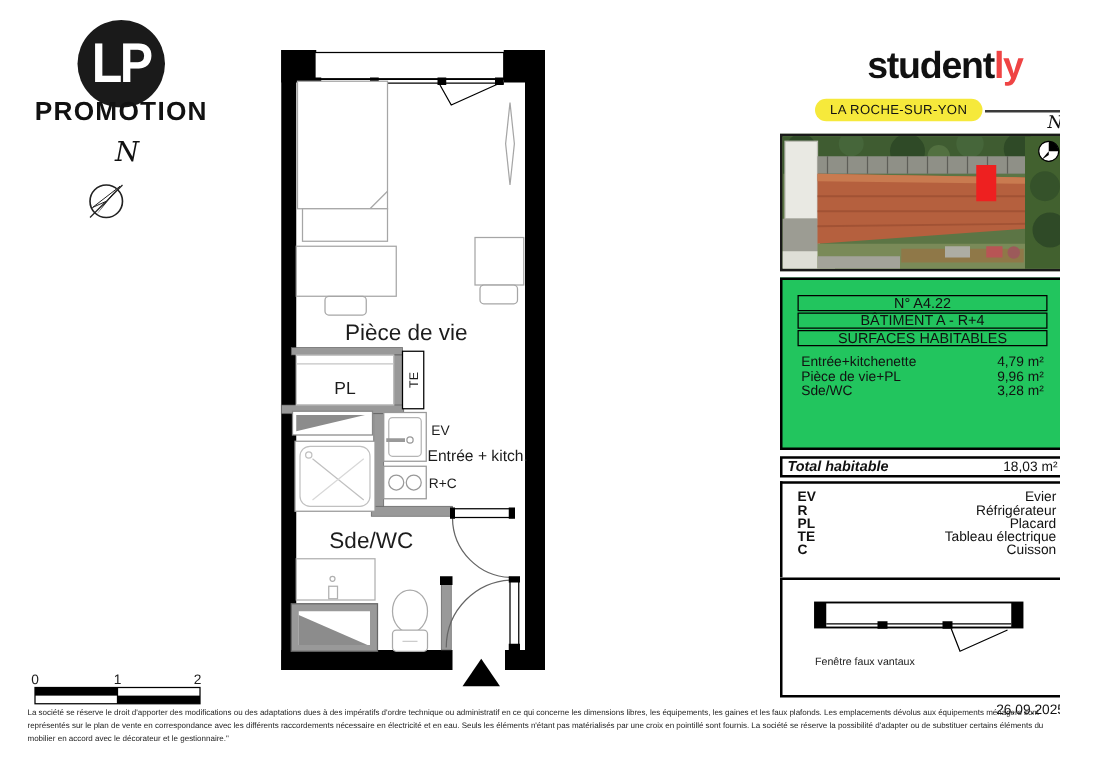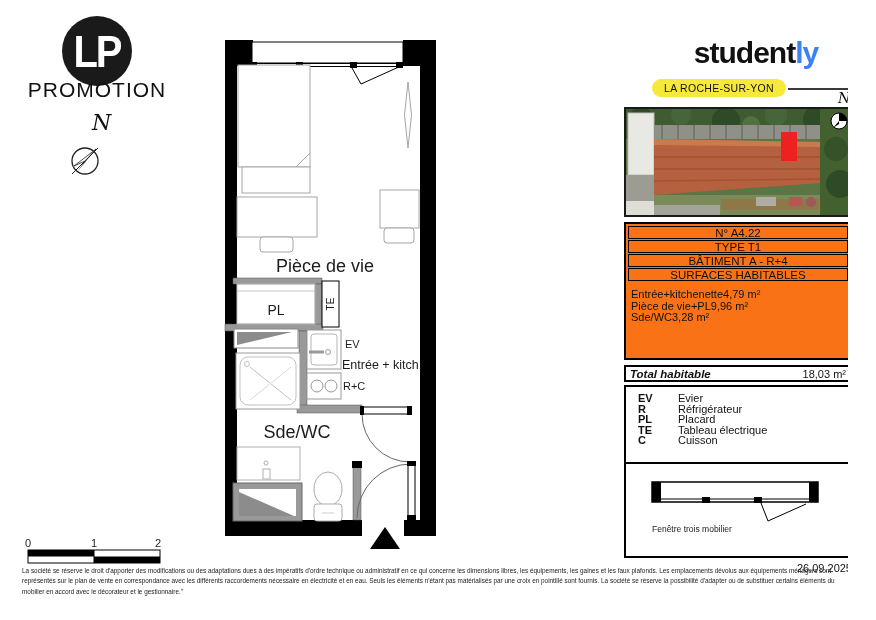--- a/index.html
+++ b/index.html
@@ -4,49 +4,49 @@
 <style>
   * { margin:0; padding:0; box-sizing:border-box; }
   body { font-family:"Liberation Sans", sans-serif; background:#fff; }
   .sheet { position:relative; width:848px; height:620px; background:#fff; overflow:hidden; }
   .abs { position:absolute; }
 
   
   .lp-circle { left:62px; top:16px; width:70px; height:70px; border-radius:50%; background:#1a1a1a;
                display:flex; align-items:center; justify-content:center; }
   .lp-circle span { color:#fff; font-size:40px; font-weight:bold; letter-spacing:-2px; transform:scaleY(1.12); }
-  .lp-name { left:16px; top:78px; width:162px; text-align:center; font-size:21px; font-weight:normal;
+  .lp-name { left:16px; top:78px; width:162px; text-align:center; font-size:21px; font-weight:bold;
              letter-spacing:1px; color:#111; }
   .lp-north { left:92px; top:110px; font-family:"DejaVu Serif", serif; font-style:italic; font-size:22px; color:#111; }
 
   
   .studently { left:640px; top:36px; width:232px; text-align:center; font-size:30px; font-weight:bold;
                letter-spacing:-1px; color:#111; }
   .studently .ly { font-weight:bold; }
   .badge { left:652px; top:79px; padding:3px 12px; background:#f6e93b; border-radius:10px;
            font-size:10.5px; font-weight:normal; color:#111; letter-spacing:0.3px; }
   .badge-line { left:788px; top:88px; width:64px; border-top:2px solid #3a3a3a; }
   .north-mark { left:838px; top:90px; font-family:"DejaVu Serif", serif; font-style:italic; font-size:14px; color:#111; }
 
   
   .photo-box { left:624px; top:107px; width:228px; height:110px; border:2px solid #1a1a1a; background:#5c7545; }
-  .info-box { left:624px; top:222px; width:228px; height:138px; border:2px solid #000; padding:2px; background:#f97316; }
+  .info-box { left:624px; top:222px; width:228px; height:138px; border:2px solid #000; padding:12px; background:#22c55e; }
   .hdr-row { border:1px solid #000; height:13px; line-height:12px; text-align:center; font-size:11.5px;
              color:#111; margin-bottom:1px; }
   .surfaces { margin-top:8px; padding:0 3px; }
-  .s-row { display:flex; font-size:11px; line-height:11.5px; color:#111; }
+  .s-row { display:flex; justify-content:space-between; font-size:11px; line-height:11.5px; color:#111; }
   .total-box { left:624px; top:365px; width:228px; height:17px; border:2px solid #000; display:flex;
                justify-content:space-between; align-items:center; padding:0 4px; background:#fff; }
   .total-box .t-label { font-size:11.5px; font-weight:bold; color:#111;font-style:italic; }
   .total-box .t-value { font-size:11px; color:#111; }
   .legend-box { left:624px; top:385px; width:228px; height:77px; border:2px solid #000; border-bottom:none;
                 padding-top:6px; background:#fff; }
   .l-row { display:flex; font-size:11px; line-height:10.6px; color:#111; }
   .l-key { font-weight:bold; padding-left:12px; width:52px; }
-  .l-val { flex:1; padding-right:5px; }
+  .l-val { flex:1; text-align:right; padding-right:5px; }
   .window-box { left:624px; top:462px; width:228px; height:96px; border:2px solid #000; background:#fff; }
   .win-caption { left:652px; top:524px; font-size:8.5px; color:#222; }
   .date { left:624px; top:562px; width:228px; text-align:right; font-size:11px; color:#111; }
 
   
   .disclaimer { left:22px; top:566px; width:834px; font-size:6.4px; line-height:1.62; color:#222; text-align:left; }
 
   svg text { font-family:"Liberation Sans", sans-serif; fill:#1c1c1c; }
 </style>
 </head>
@@ -169,21 +169,21 @@
     <text x="25" y="547" font-size="11">0</text>
     <text x="91" y="547" font-size="11">1</text>
     <text x="155" y="547" font-size="11">2</text>
     <rect x="28" y="550" width="132" height="13" fill="#fff" stroke="#000"></rect>
     <rect x="28" y="550" width="66" height="6.5" fill="#000"></rect>
     <rect x="94" y="556.5" width="66" height="6.5" fill="#000"></rect>
     <line x1="94" y1="550" x2="94" y2="563" stroke="#000"></line>
   </svg>
 
   <div class="abs studently">
-    <span>student</span><span class="ly" style="color:#3b82f6">ly</span>
+    <span>student</span><span class="ly" style="color:#ef4444">ly</span>
   </div>
   <div class="abs badge">LA ROCHE-SUR-YON</div>
   <div class="abs badge-line"></div>
   <div class="abs north-mark">N</div>
 
   <div class="abs photo-box">
     <svg width="224" height="106" viewBox="0 0 224 106">
       <rect width="224" height="106" fill="#5c7545"></rect>
       <rect width="224" height="30" fill="#3f5c31"></rect>
       <circle cx="15" cy="10" r="12" fill="#2f4a27"></circle>
@@ -224,21 +224,20 @@
       <circle cx="185" cy="93" r="5" fill="#9c5a5a"></circle>
       <rect x="28" y="96" width="66" height="10" fill="#a3a399"></rect>
       <circle cx="213" cy="12" r="8" fill="#fff" stroke="#000"></circle>
       <path d="M213,12 L213,4 A8,8 0 0 1 221,12 Z" fill="#000"></path>
       <polygon points="213,12 207,19 213,15" fill="#000"></polygon>
     </svg>
   </div>
 
   <div class="abs info-box">
     <div class="hdr-row">N° A4.22</div>
-    <div class="hdr-row">TYPE T1</div>
     <div class="hdr-row">BÂTIMENT A - R+4</div>
     <div class="hdr-row">SURFACES HABITABLES</div>
     <div class="surfaces">
       <div class="s-row">
         <span>Entrée+kitchenette</span>
         <span>4,79 m²</span>
       </div>
       <div class="s-row">
         <span>Pièce de vie+PL</span>
         <span>9,96 m²</span>
@@ -282,19 +281,19 @@
     <svg class="abs" style="left:22px;top:14px" width="182" height="48" viewBox="0 0 182 48">
       <rect x="4" y="4" width="166" height="20" fill="#fff" stroke="#000" stroke-width="1.5"></rect>
       <rect x="4" y="4" width="9" height="20" fill="#000"></rect>
       <rect x="161" y="4" width="9" height="20" fill="#000"></rect>
       <line x1="13" y1="21" x2="161" y2="21" stroke="#000"></line>
       <rect x="54" y="19" width="8" height="6" fill="#000"></rect>
       <rect x="106" y="19" width="8" height="6" fill="#000"></rect>
       <path d="M113,25 L120,43 L158,26" fill="none" stroke="#000" stroke-width="1"></path>
     </svg>
   </div>
-  <div class="abs win-caption">Fenêtre trois mobilier</div>
+  <div class="abs win-caption">Fenêtre faux vantaux</div>
 
   <div class="abs date">26.09.2025</div>
 
   <div class="abs disclaimer">La société se réserve le droit d'apporter des modifications ou des adaptations dues à des impératifs d'ordre technique ou administratif en ce qui concerne les dimensions libres, les équipements, les gaines et les faux plafonds. Les emplacements dévolus aux équipements ménagers sont représentés sur le plan de vente en correspondance avec les différents raccordements nécessaire en électricité et en eau. Seuls les éléments n'étant pas matérialisés par une croix en pointillé sont fournis. La société se réserve la possibilité d'adapter ou de substituer certains éléments du mobilier en accord avec le décorateur et le gestionnaire."</div>
 
 </div>
 
 </body></html>

